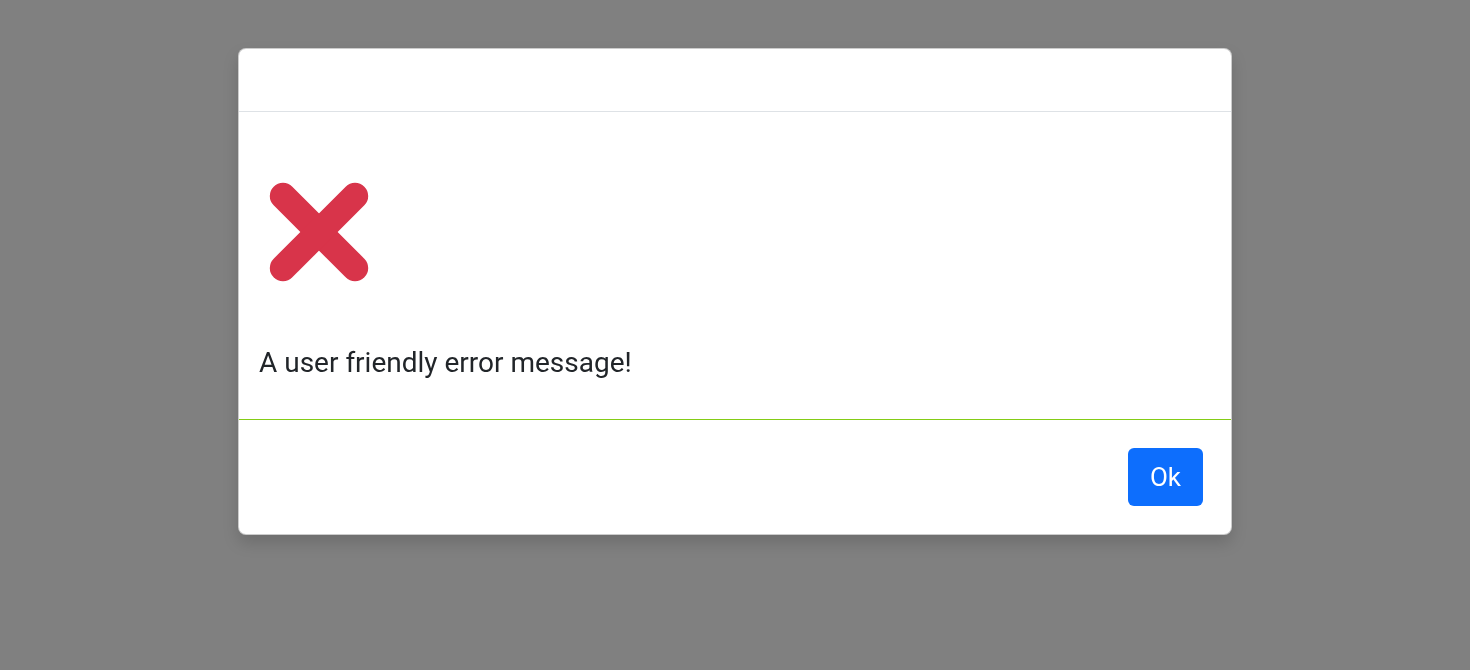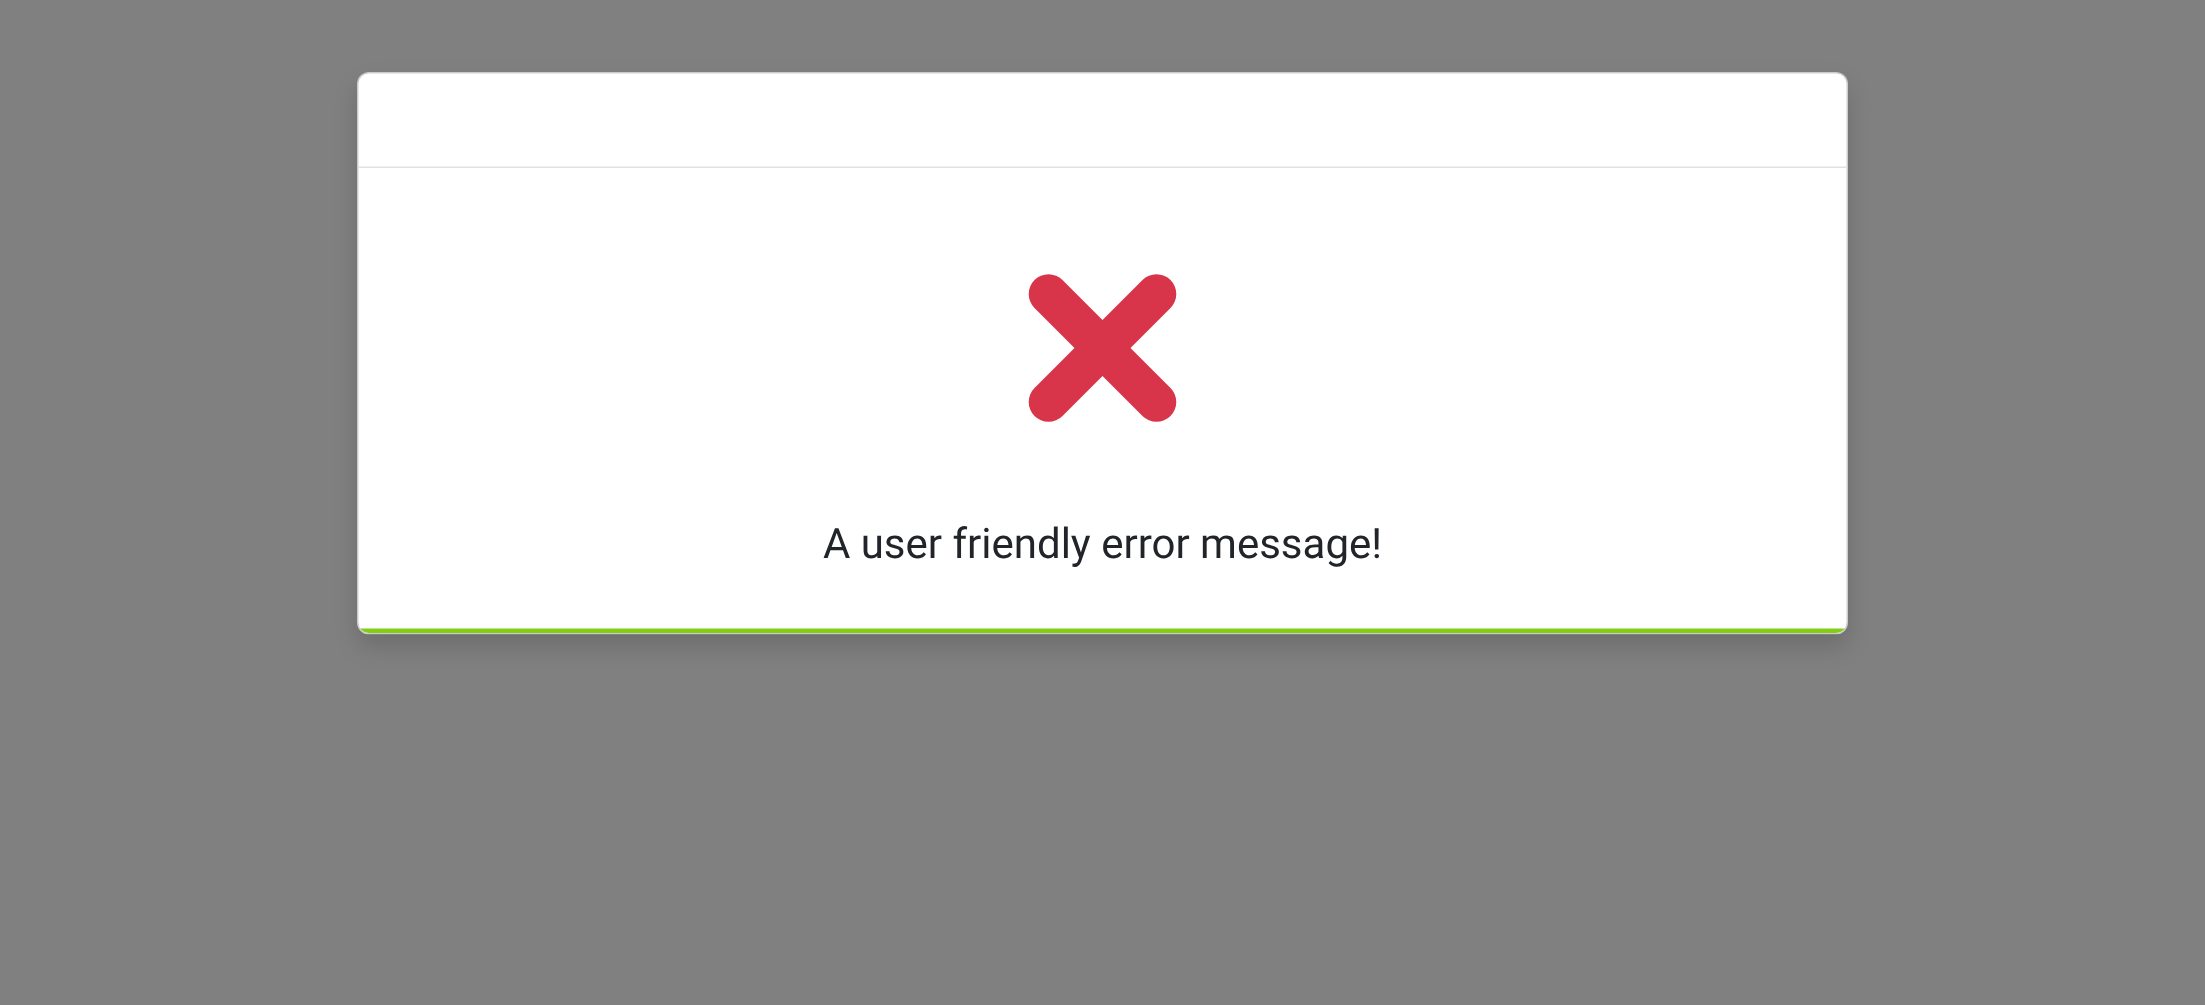--- a/index.html
+++ b/index.html
@@ -24,22 +24,21 @@
       box-shadow: 0 0.5rem 1rem rgba(0,0,0,0.15);
       overflow: hidden;
       border: 1px solid rgba(0,0,0,0.2);
     }
     .modal-header {
       height: 63px;
       border-bottom: 1px solid #dee2e6;
     }
     .modal-body {
       padding: 60px 20px 40px 20px;
-      text-align: center;
-      border-bottom: 3px solid #84cc16;
+      border-bottom: 1px solid #84cc16;
     }
     .error-icon {
       display: inline-block;
       margin-bottom: 50px;
     }
     .error-icon svg {
       width: 120px;
       height: 120px;
     }
     .error-message {
@@ -70,13 +69,16 @@
   <div class="modal-header"></div>
   <div class="modal-body">
     <span class="error-icon">
       <svg viewBox="0 0 100 100" xmlns="http://www.w3.org/2000/svg">
         <line x1="20" y1="20" x2="80" y2="80" stroke="#d8344a" stroke-width="22" stroke-linecap="round"></line>
         <line x1="80" y1="20" x2="20" y2="80" stroke="#d8344a" stroke-width="22" stroke-linecap="round"></line>
       </svg>
     </span>
     <div class="error-message">A user friendly error message!</div>
   </div>
+  <div class="modal-footer">
+    <button class="ok-button">Ok</button>
+  </div>
 </div>
 
 </body></html>

